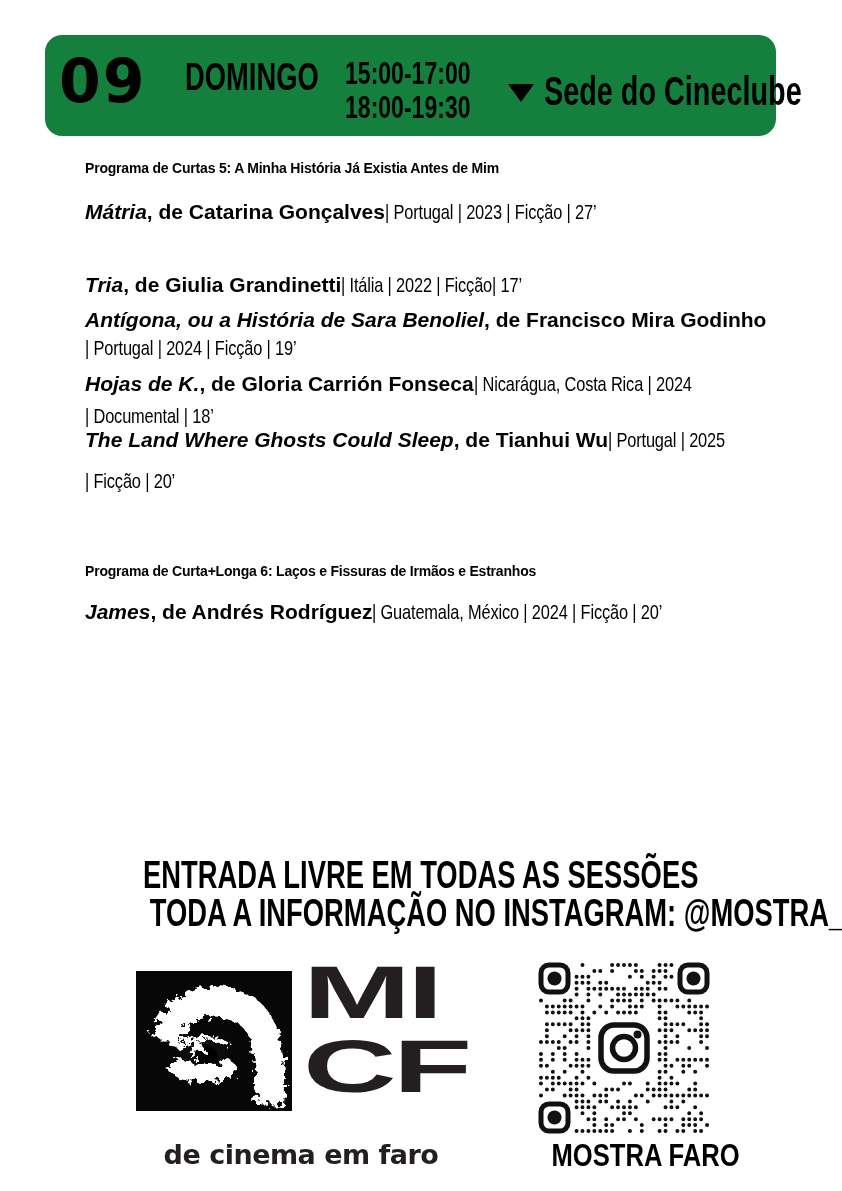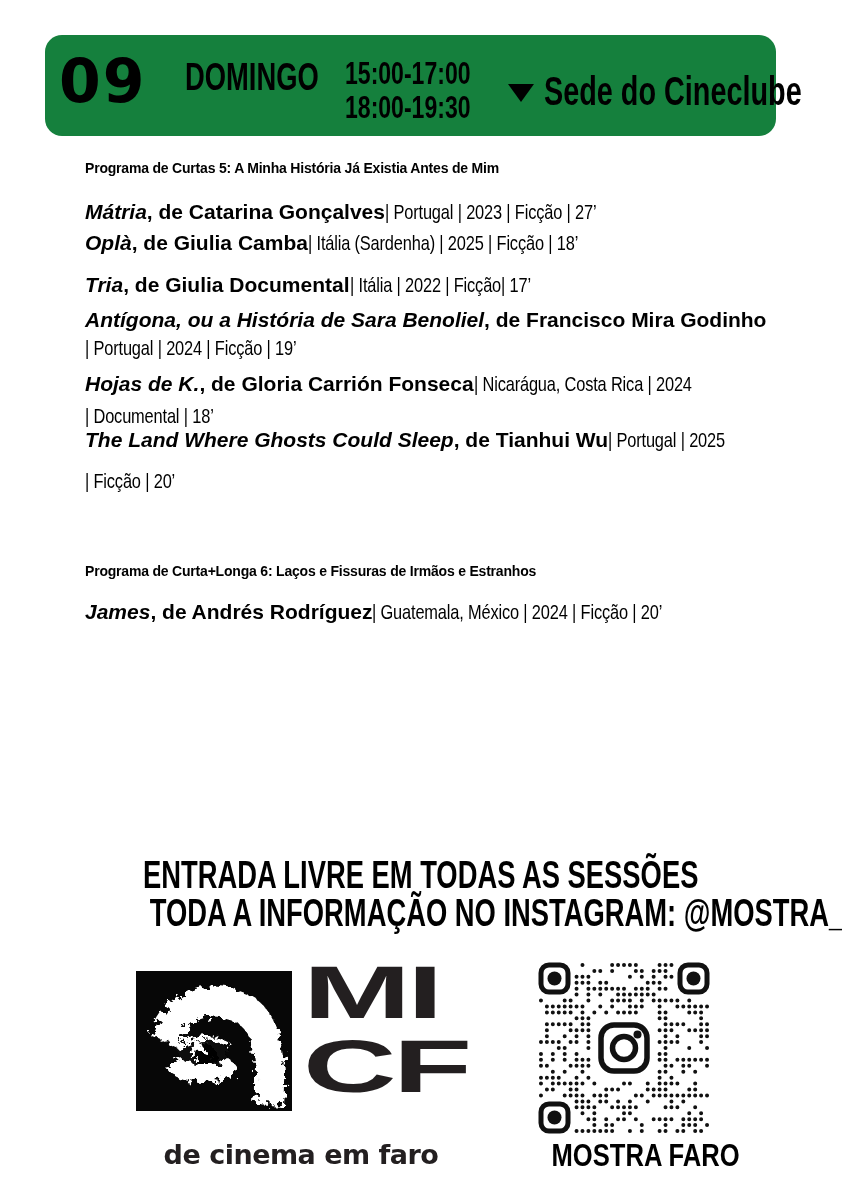--- a/index.html
+++ b/index.html
@@ -62,23 +62,22 @@
     <div class="venue">
       <span class="tri"></span>
       <span class="venuetext"><span class="condensed">Sede do Cineclube</span></span>
     </div>
   </div>
 
   <div class="ptitle" style="top:160px">Programa de Curtas 5: A Minha História Já Existia Antes de Mim</div>
 
   <div class="line" style="top:200px"><span class="ft">Mátria</span><span class="fb">, de Catarina Gonçalves</span><span class="fm"> | Portugal | 2023 | Ficção | 27’</span></div>
 
-  <div class="line" style="top:231px"><span class="ft">Oplà</span><span class="fb">, de Giulia Camba</span><span class="fm"> | Itália (Sardenha) | 2025 | Ficção | 18’</span></div>
 
-  <div class="line" style="top:273px"><span class="ft">Tria</span><span class="fb">, de Giulia Documental</span><span class="fm"> | Itália | 2022 | Ficção| 17’</span></div>
+  <div class="line" style="top:273px"><span class="ft">Tria</span><span class="fb">, de Giulia Grandinetti</span><span class="fm"> | Itália | 2022 | Ficção| 17’</span></div>
 
   <div class="line" style="top:308px"><span class="ft">Antígona, ou a História de Sara Benoliel</span><span class="fb">, de Francisco Mira Godinho</span></div>
   <div class="line" style="top:336px"><span class="fm">| Portugal | 2024 | Ficção | 19’</span></div>
 
   <div class="line" style="top:372px"><span class="ft">Hojas de K.</span><span class="fb">, de Gloria Carrión Fonseca</span><span class="fm"> | Nicarágua, Costa Rica | 2024</span></div>
   <div class="line" style="top:404px"><span class="fm">| Documental | 18’</span></div>
 
   <div class="line" style="top:428px"><span class="ft">The Land Where Ghosts Could Sleep</span><span class="fb">, de Tianhui Wu</span><span class="fm"> | Portugal | 2025</span></div>
   <div class="line" style="top:469px"><span class="fm">| Ficção | 20’</span></div>
 

